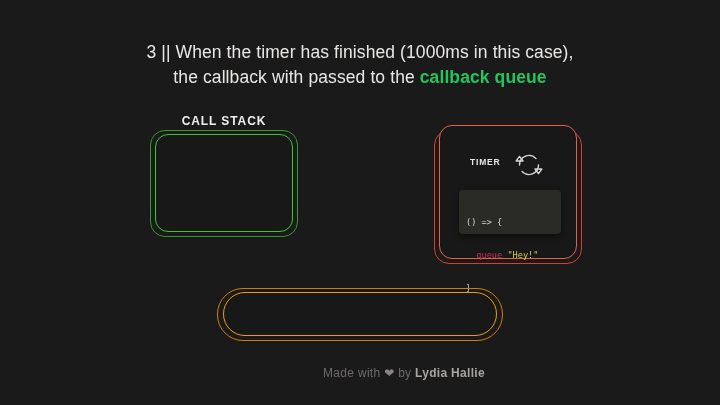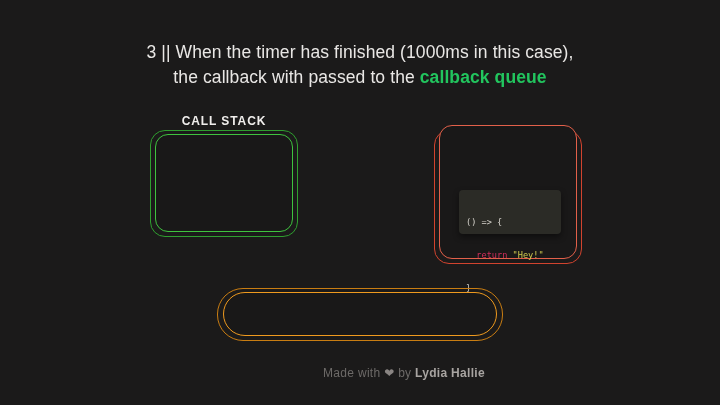--- a/index.html
+++ b/index.html
@@ -181,24 +181,35 @@
     <div><span>the callback with passed to the </span><span class="strong">callback queue</span></div>
   </div>
 
   <div class="section-label" style="left:150px; top:114px; width:148px;">CALL STACK</div>
   <div class="box-outer" id="callstack-outer"></div>
   <div class="box-inner" id="callstack-inner"></div>
 
   <div class="box-outer" id="webapi-outer"></div>
   <div class="box-inner" id="webapi-inner"></div>
 
+  <div id="timer-row">
+    <div id="timer-label">TIMER</div>
+    <div id="timer-icon">
+      <svg viewBox="0 0 34 34" width="34" height="34" fill="none" stroke="#d8d5d2" stroke-width="1.4" stroke-linejoin="round" stroke-linecap="round">
+        <path d="M7.5 17.0 A9.5 9.5 0 0 1 24.0 10.6"></path>
+        <path d="M26.5 17.0 A9.5 9.5 0 0 1 10.0 23.4"></path>
+        <path d="M4.2 13.0 L7.5 8.4 L11.0 13.0 Z"></path>
+        <path d="M23.0 21.0 L26.5 25.6 L29.8 21.0 Z"></path>
+      </svg>
+    </div>
+  </div>
 
   <div id="code-block">
     <span class="ln"><span class="tok-punct">() =&gt; {</span></span>
-    <span class="ln"><span class="indent"></span><span class="tok-keyword">return</span> <span class="tok-string">"Hey!"</span></span>
+    <span class="ln"><span class="indent"></span><span class="tok-keyword">queue</span> <span class="tok-string">"Hey!"</span></span>
     <span class="ln"><span class="tok-punct">}</span></span>
   </div>
 
   <div class="box-outer" id="queue-outer"></div>
   <div class="box-inner" id="queue-inner"></div>
 
   <div id="footer">
     <span>Made with</span>
     <span class="heart">❤</span>
     <span>by</span>

